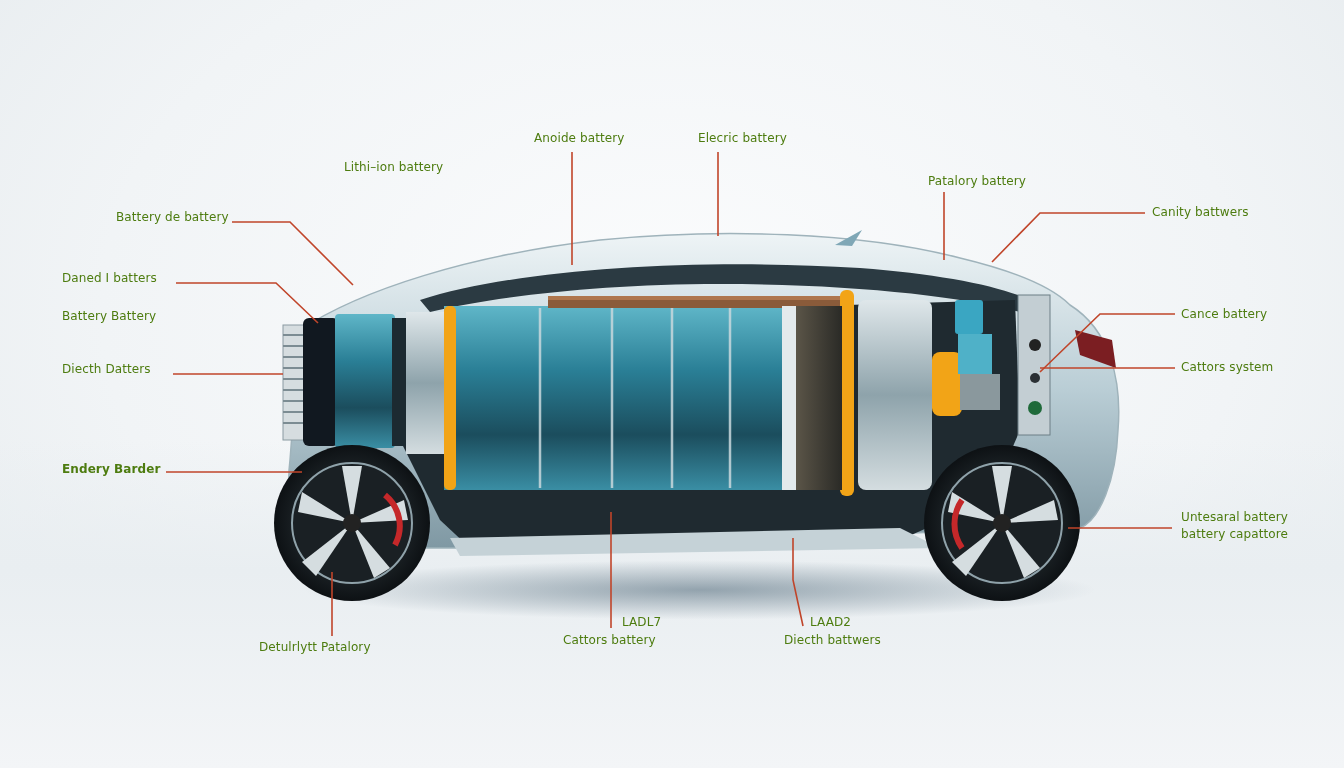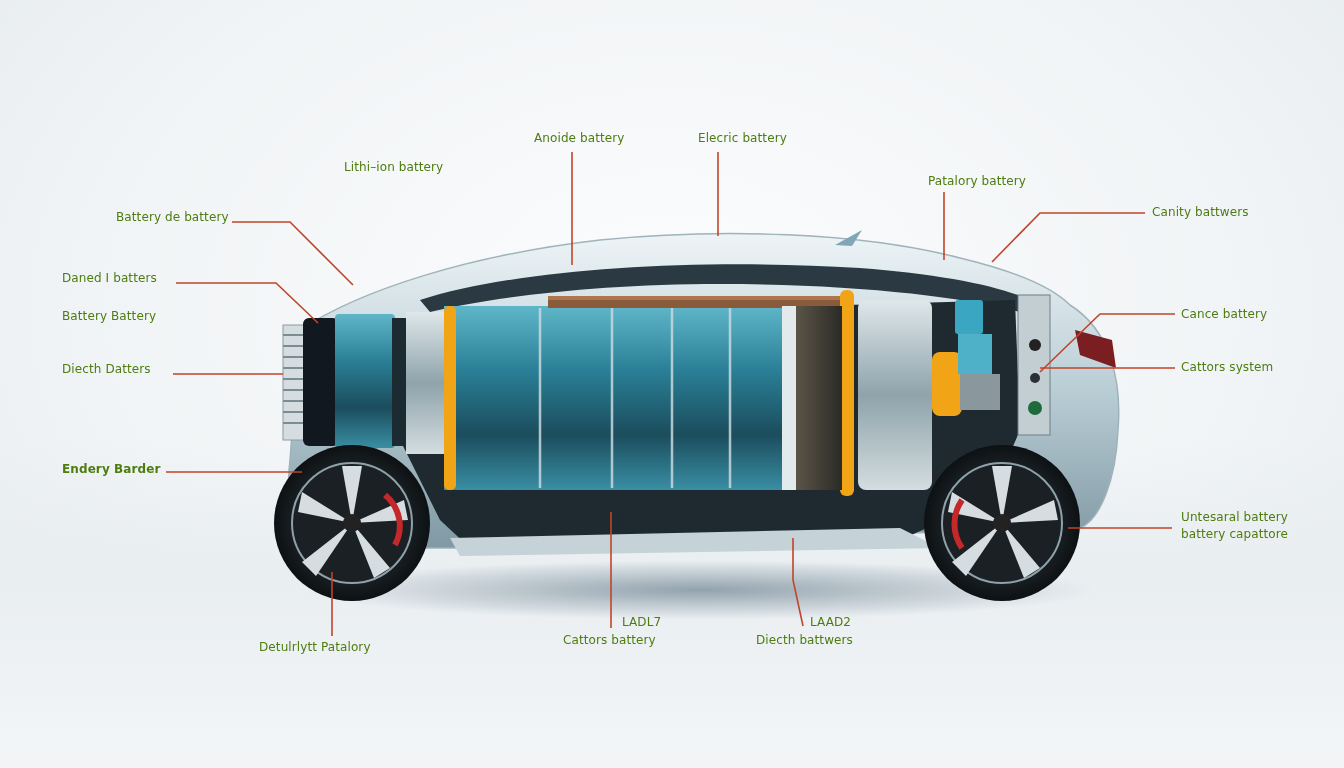--- a/index.html
+++ b/index.html
@@ -178,13 +178,13 @@
 <div class="label" style="left:1152px; top:204px;">Canity battwers</div>
 <div class="label" style="left:1181px; top:306px;">Cance battery</div>
 <div class="label" style="left:1181px; top:359px;">Cattors system</div>
 <div class="label" style="left:1181px; top:509px;">Untesaral battery</div>
 <div class="label" style="left:1181px; top:526px;">battery capattore</div>
 
 <div class="label" style="left:259px; top:639px;">Detulrlytt Patalory</div>
 <div class="label" style="left:622px; top:614px;">LADL7</div>
 <div class="label" style="left:563px; top:632px;">Cattors battery</div>
 <div class="label" style="left:785px; top:614px;margin-left:25px;">LAAD2</div>
-<div class="label" style="left:756px; top:632px;text-align:right;">Diecth battwers</div>
+<div class="label" style="left:784px; top:632px;text-align:right;">Diecth battwers</div>
 
 </body></html>

